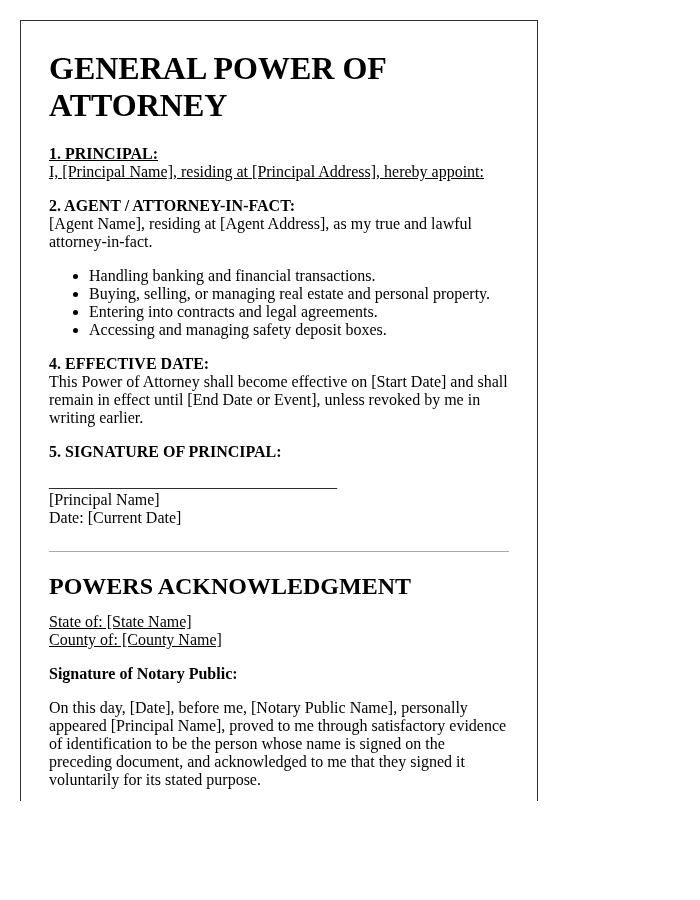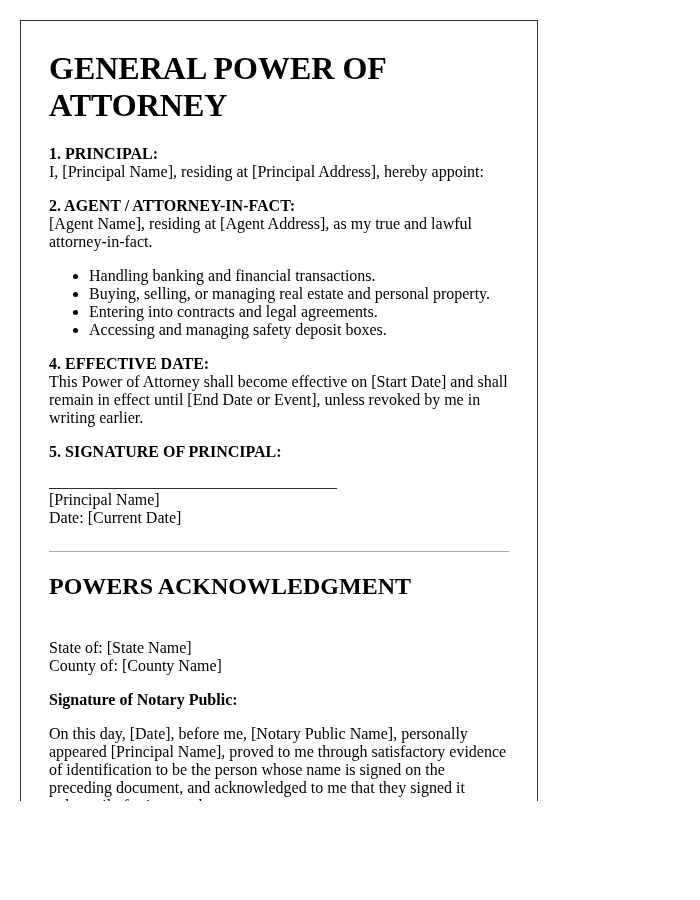--- a/index.html
+++ b/index.html
@@ -41,39 +41,41 @@
       font-size: 24px;
       line-height: 28px;
       font-weight: bold;
       margin: 20px 0 0 0;
     }
     p {
       margin: 16px 0 0 0;
     }
     .first-after-h1 {
       margin-top: 21px;
+      text-decoration: underline;
     }
     ul {
       margin: 16px 0 16px 0;
       padding-left: 40px;
     }
     ul li {
       line-height: 18px;
     }
     .sig-gap {
       margin-top: 12px;
     }
     hr {
       border: none;
       border-top: 1px solid #aaaaaa;
       height: 0;
       margin: 24px 0 0 0;
     }
     .after-h2 {
-      margin-top: 39px;
+      margin-top: 13px;
+      text-decoration: underline;
     }
     strong { font-weight: bold; }
   </style>
 </head>
 <body>
 
 <div class="page">
 
   <h1>GENERAL POWER OF ATTORNEY</h1>
 

